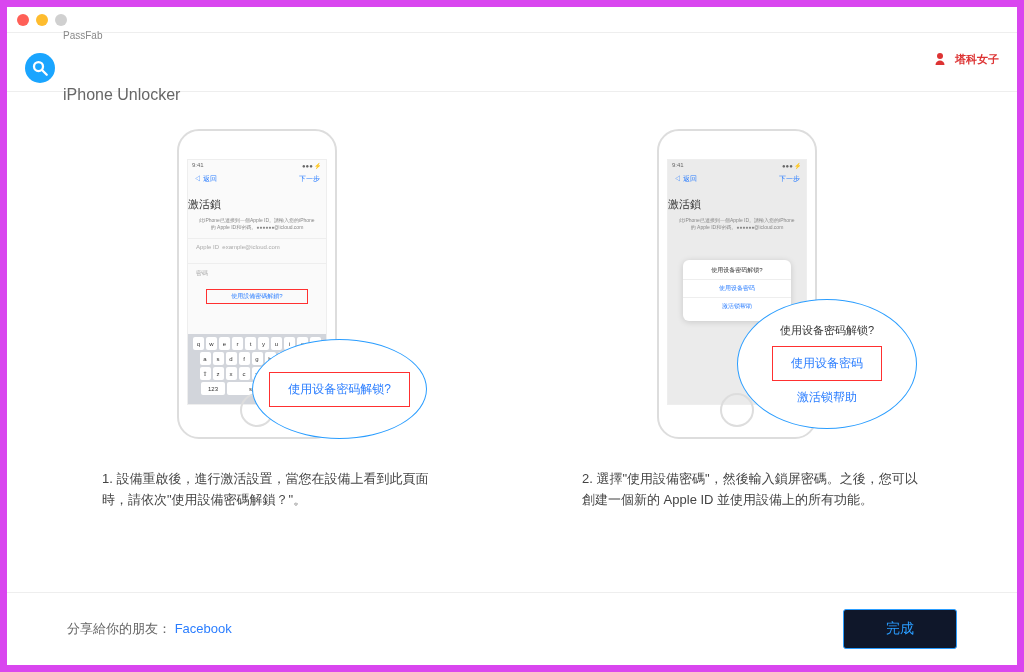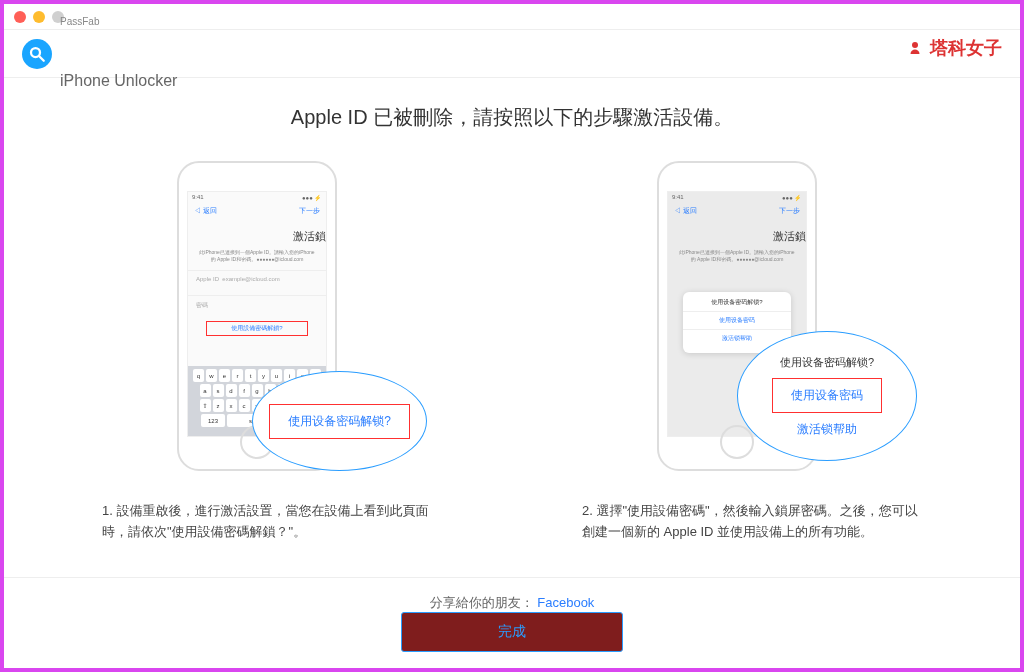--- a/index.html
+++ b/index.html
@@ -1,62 +1,62 @@
 <!DOCTYPE html>
 <html><head>
   <meta charset="utf-8">
   <style>
     * { box-sizing: border-box; margin: 0; padding: 0; }
     body { font-family: -apple-system, "PingFang SC", "Microsoft YaHei", sans-serif; background: #fff; width: 1024px; height: 672px; overflow: hidden; }
-    .window { width: 1024px; height: 672px; border: 4px solid #d946ef; position: relative; display: flex; flex-direction: column; }
+    .window { width: 1024px; height: 672px; border: 7px solid #d946ef; position: relative; display: flex; flex-direction: column; gap: 11px; }
     .titlebar { height: 26px; display: flex; align-items: center; padding: 0 10px; border-bottom: 1px solid #eee; }
     .traffic { display: flex; gap: 7px; }
     .tl-dot { width: 12px; height: 12px; border-radius: 50%; }
     .tl-red { background: #ff5f57; }
     .tl-yel { background: #febc2e; }
     .tl-grn { background: #d0d0d0; }
     .header { height: 48px; display: flex; align-items: center; padding: 0 18px; border-bottom: 1px solid #eee; position: relative; }
     .logo-ico { width: 30px; height: 30px; border-radius: 50%; background: #1aa5ff; display: flex; align-items: center; justify-content: center; margin-right: 8px; }
     .brand-sub { font-size: 10px; color: #888; line-height: 1; }
     .brand-main { font-size: 16px; color: #666; line-height: 1.2; margin-top: 44px; }
-    .watermark { position: absolute; right: 18px; top: 6px; display: flex; align-items: center; gap: 6px; font-size: 18px; color: #d33; font-weight: 600; }
+    .watermark { position: absolute; right: 18px; top: 6px; display: flex; align-items: center; gap: 6px; font-size: 11px; color: #d33; font-weight: 600; }
     .wm-ico { width: 18px; height: 18px; }
     .content { flex: 1; padding: 26px 60px 10px; overflow: hidden; }
     .page-title { text-align: center; font-size: 20px; color: #333; font-weight: 500; margin-bottom: 30px; }
     .steps { display: flex; justify-content: center; gap: 120px; }
     .step { width: 360px; }
     .phone-wrap { position: relative; width: 190px; height: 320px; margin: 0 auto 20px; }
     .phone { width: 160px; height: 310px; border: 2px solid #ddd; border-radius: 22px; background: #fff; position: relative; padding: 28px 8px 32px; }
     .phone::after { content:""; position:absolute; bottom:10px; left:50%; transform:translateX(-50%); width:30px; height:30px; border:2px solid #ddd; border-radius:50%; }
     .screen { width: 100%; height: 100%; background: #fafafa; border: 1px solid #eee; position: relative; font-size: 7px; color: #666; }
     .sbar { display: flex; justify-content: space-between; padding: 2px 4px; font-size: 6px; }
     .nav { display: flex; justify-content: space-between; padding: 3px 6px; font-size: 7px; color: #2a7dff; }
-    .scr-title { text-align: right; font-size: 11px; color: #333; margin: 10px 0 5px; font-weight: 500; }
+    .scr-title { text-align: left; font-size: 11px; color: #333; margin: 10px 0 5px; font-weight: 500; }
     .scr-desc { font-size: 5px; color: #888; text-align: center; padding: 0 10px; line-height: 1.3; }
     .fld { border-top: 1px solid #eee; padding: 5px 8px; font-size: 6px; color: #aaa; margin-top: 8px; }
     .link-hl { color: #2a7dff; font-size: 6px; text-align: center; margin-top: 6px; }
     .red-box { border: 1px solid #ff3030; padding: 2px 4px; }
     .kbd { position: absolute; bottom: 0; left: 0; right: 0; height: 70px; background: #d2d5db; display: flex; flex-direction: column; gap: 2px; padding: 3px; }
     .kbd-row { display: flex; gap: 2px; justify-content: center; }
     .key { background: #fff; border-radius: 2px; width: 11px; height: 13px; font-size: 6px; display: flex; align-items: center; justify-content: center; color: #333; }
     .callout { position: absolute; background: #fff; border: 1.5px solid #2a9dff; border-radius: 50%; padding: 18px 12px; display: flex; flex-direction: column; align-items: center; justify-content: center; gap: 8px; }
     .c1 { width: 175px; height: 100px; right: -60px; bottom: 10px; }
     .c2 { width: 180px; height: 130px; right: -70px; bottom: 20px; }
     .callout-title { font-size: 11px; color: #333; }
     .callout-btn { border: 1.5px solid #ff3030; padding: 8px 18px; font-size: 12px; color: #2a7dff; background:#fff; }
     .callout-link { font-size: 12px; color: #2a7dff; }
     .popup { position: absolute; top: 100px; left: 15px; right: 15px; background: #fff; border-radius: 6px; box-shadow: 0 1px 6px rgba(0,0,0,.15); padding: 6px 0; font-size: 6px; text-align: center; }
     .popup-title { color: #333; margin-bottom: 4px; }
     .popup-opt { border-top: 1px solid #eee; padding: 4px 0; color: #2a7dff; }
     .step-text { font-size: 13px; color: #444; line-height: 1.6; text-align: left; padding: 0 10px; }
     .notes { margin-top: 36px; font-size: 13px; color: #444; line-height: 1.8; }
     .link { color: #2a7dff; cursor: pointer; }
-    .footer { border-top: 1px solid #eee; padding: 16px 60px; display: flex; justify-content: space-between; align-items: center; flex-direction: column; }
+    .footer { border-top: 1px solid #eee; padding: 16px 60px; display: flex; justify-content: space-between; align-items: center; }
     .share { font-size: 13px; color: #666; }
-    .done-btn { border: 1.5px solid #2a9dff; color: #2a9dff; background: #7f1d1d; padding: 10px 96px; border-radius: 3px; font-size: 14px; cursor: pointer; }
+    .done-btn { border: 1.5px solid #2a9dff; color: #2a9dff; background: #0f172a; padding: 10px 42px; border-radius: 3px; font-size: 14px; cursor: pointer; }
     .screen-dark { background: rgba(0,0,0,.08); }
   </style>
 </head>
 <body>
 
 <div class="window">
 
   <div class="titlebar">
     <div class="traffic">
       <div class="tl-dot tl-red"></div>
@@ -79,21 +79,20 @@
     <div class="watermark">
       <svg class="wm-ico" viewBox="0 0 24 24">
           <circle cx="12" cy="8" r="4" fill="#d33"></circle>
           <path d="M6 20c0-4 3-6 6-6s6 2 6 6" fill="#d33"></path>
         </svg>
       <span>塔科女子</span>
     </div>
   </div>
 
   <div class="content">
-    <div class="page-title">Apple ID 已被刪除，請按照以下的步驟激活設備。</div>
 
     <div class="steps">
 
       <div class="step">
         <div class="phone-wrap">
           <div class="phone">
             <div class="screen">
               <div class="sbar">
                   <span>9:41</span>
                   <span>●●● ⚡</span>

